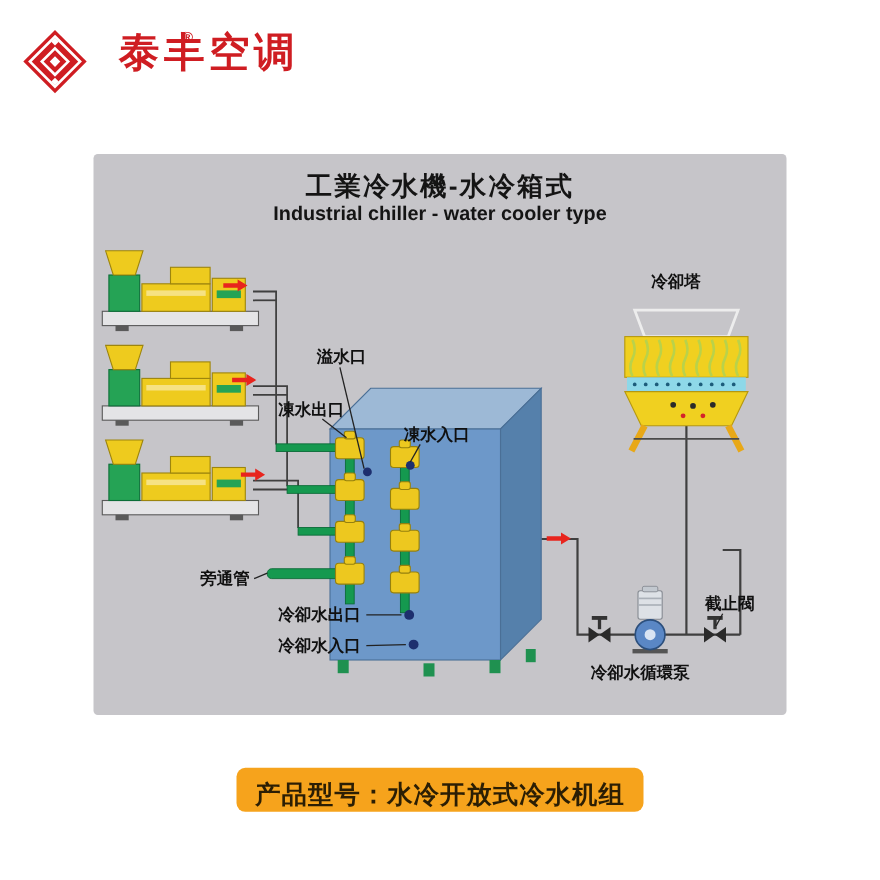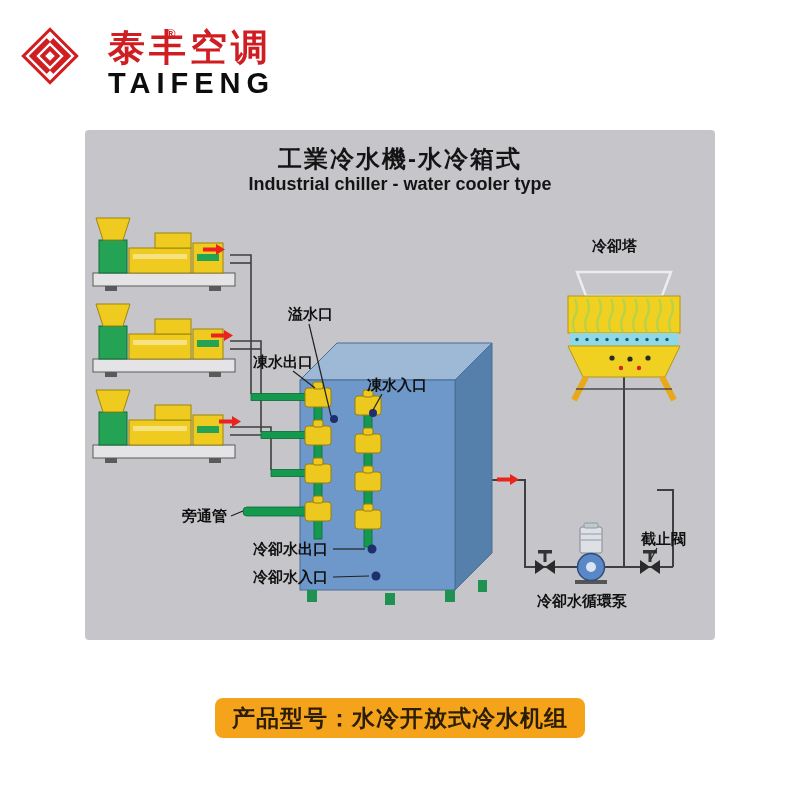--- a/index.html
+++ b/index.html
@@ -9,57 +9,56 @@
 
   
   .brand { position:absolute; left:20px; top:26px; display:flex; gap:28px; }
   .brand-logo { width:60px; height:60px; flex:0 0 auto; }
   .brand-text { position:relative; padding-top:3px; }
   .brand-cn { color:#cf1d22; font-size:37px; font-weight:bold; letter-spacing:4px; line-height:1; }
   .brand-en { color:#0d0d0d; font-size:29px; font-weight:bold; letter-spacing:6px; line-height:1; margin-top:3px; }
   .reg { position:absolute; left:58px; top:0px; font-size:13px; color:#cf1d22; font-weight:bold; }
 
   
-  .panel { position:absolute; left:85px; top:130px; width:630px; height:510px;
+  .panel { position:absolute; left:85px; top:140px; width:630px; height:510px;
            background:#c6c5c9; border-radius:4px; }
   .title-cn { position:absolute; top:13px; width:100%; text-align:center;
               font-size:24px; font-weight:bold; color:#141414; letter-spacing:2px; z-index:2; }
   .title-en { position:absolute; top:44px; width:100%; text-align:center;
               font-size:18px; font-weight:bold; color:#141414; z-index:2; }
   .diagram { position:absolute; left:0; top:0; width:630px; height:510px; }
 
   .lbl { font-size:15px; font-weight:600; fill:#101010;
          font-family:"Liberation Sans","DejaVu Sans",sans-serif; }
   .ptr { stroke:#222222; stroke-width:1.2; fill:none; }
   .pipe { stroke:#3f3f3f; stroke-width:2; fill:none; }
   .trunk { stroke:#3f3f3f; stroke-width:1.6; fill:none; }
 
   
   .model-banner { position:absolute; left:215px; top:698px; width:370px; height:40px;
                   background:#f6a31c; border-radius:8px;
-                  display:flex; align-items:center; justify-content:center; }
+                  display:flex; align-items:flex-end; justify-content:center; }
   .model-banner span { font-size:23px; font-weight:bold; color:#2b1e04; letter-spacing:1px; }
 </style>
 </head>
 <body>
 
 <div class="page">
 
   <header class="brand">
     <svg class="brand-logo" viewBox="0 0 100 100">
       <polygon points="50,2 98,50 50,98 2,50" fill="#cf1d22"></polygon>
       <polygon points="50,12 88,50 50,88 12,50" fill="none" stroke="#ffffff" stroke-width="4"></polygon>
       <polygon points="50,30 70,50 50,70 30,50" fill="none" stroke="#ffffff" stroke-width="4"></polygon>
       <polygon points="50,42 58,50 50,58 42,50" fill="#ffffff"></polygon>
       <rect x="46" y="16" width="8" height="8" fill="#ffffff" transform="rotate(45 50 20)"></rect>
       <rect x="46" y="76" width="8" height="8" fill="#ffffff" transform="rotate(45 50 80)"></rect>
     </svg>
     <div class="brand-text">
       <div class="brand-cn">泰丰空调</div>
-      <div class="brand-en">TAIFENG</div>
       <span class="reg">®</span>
     </div>
   </header>
 
   <section class="panel">
     <div class="title-cn">工業冷水機-水冷箱式</div>
     <div class="title-en">Industrial chiller - water cooler type</div>
 
     <svg class="diagram" viewBox="0 0 630 510">
       <defs>

